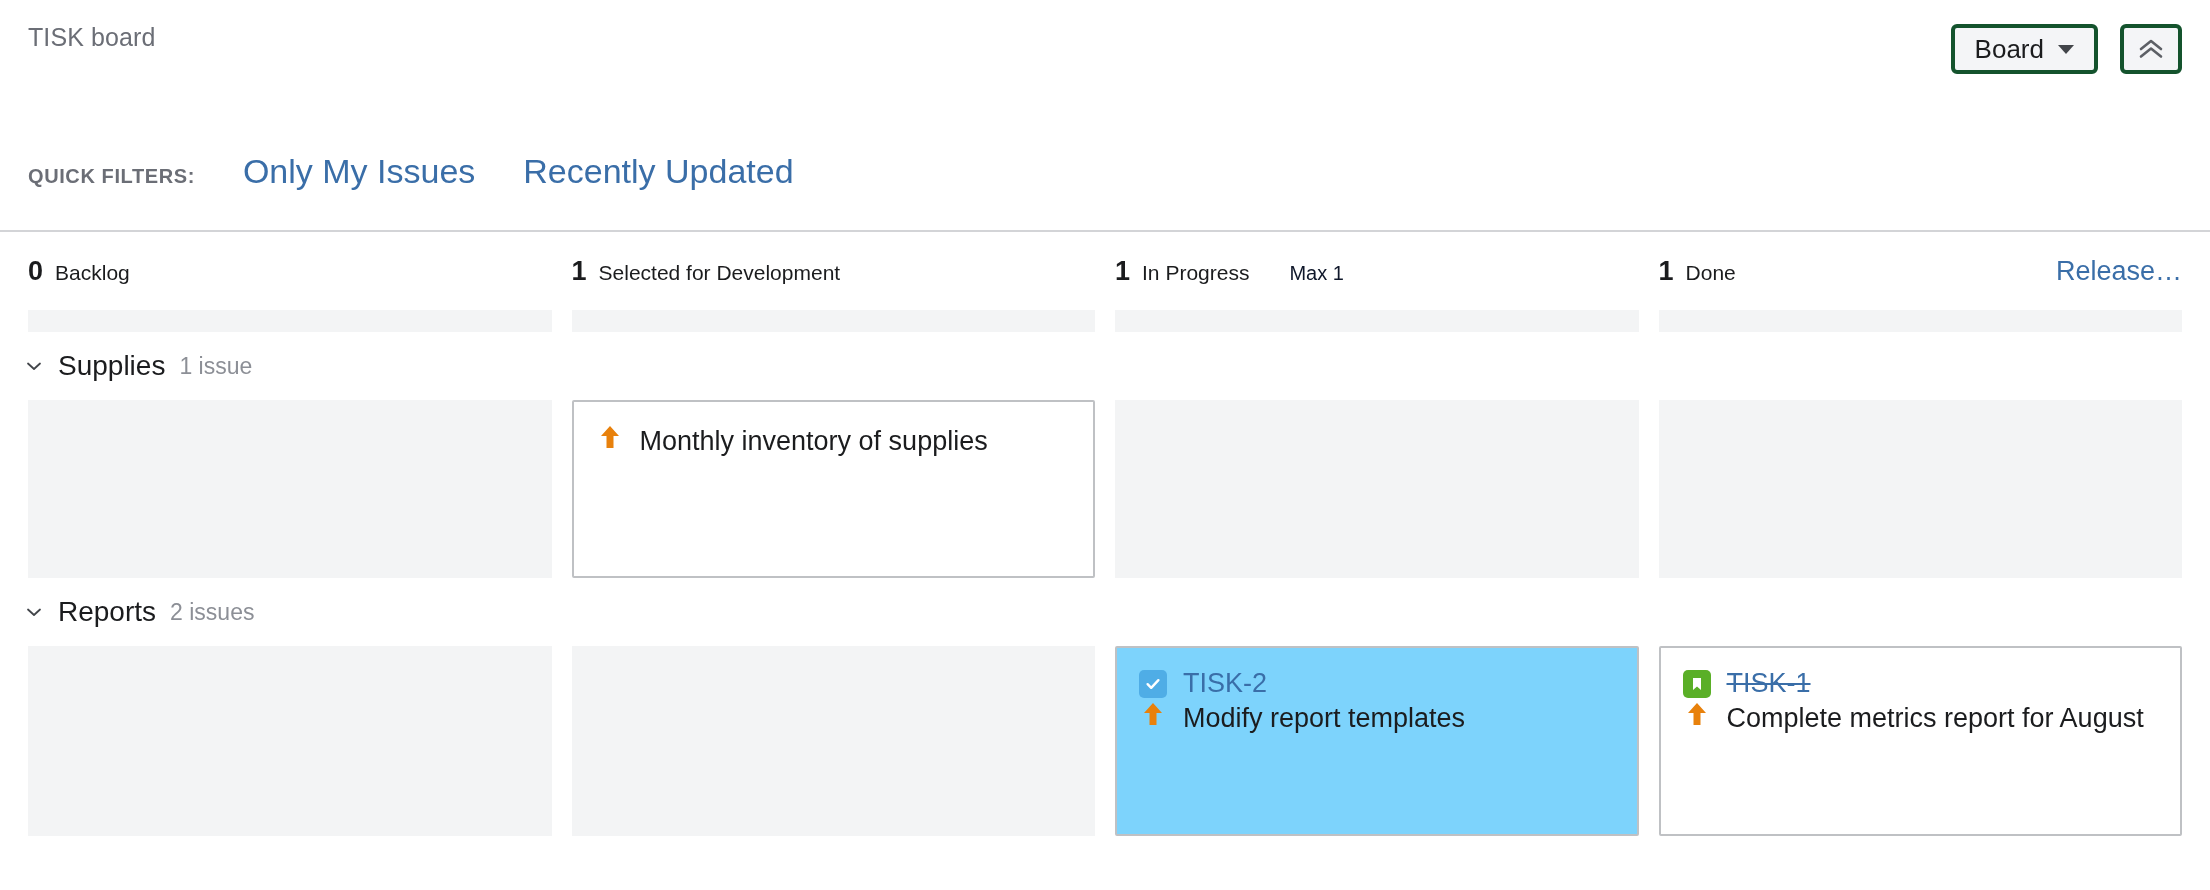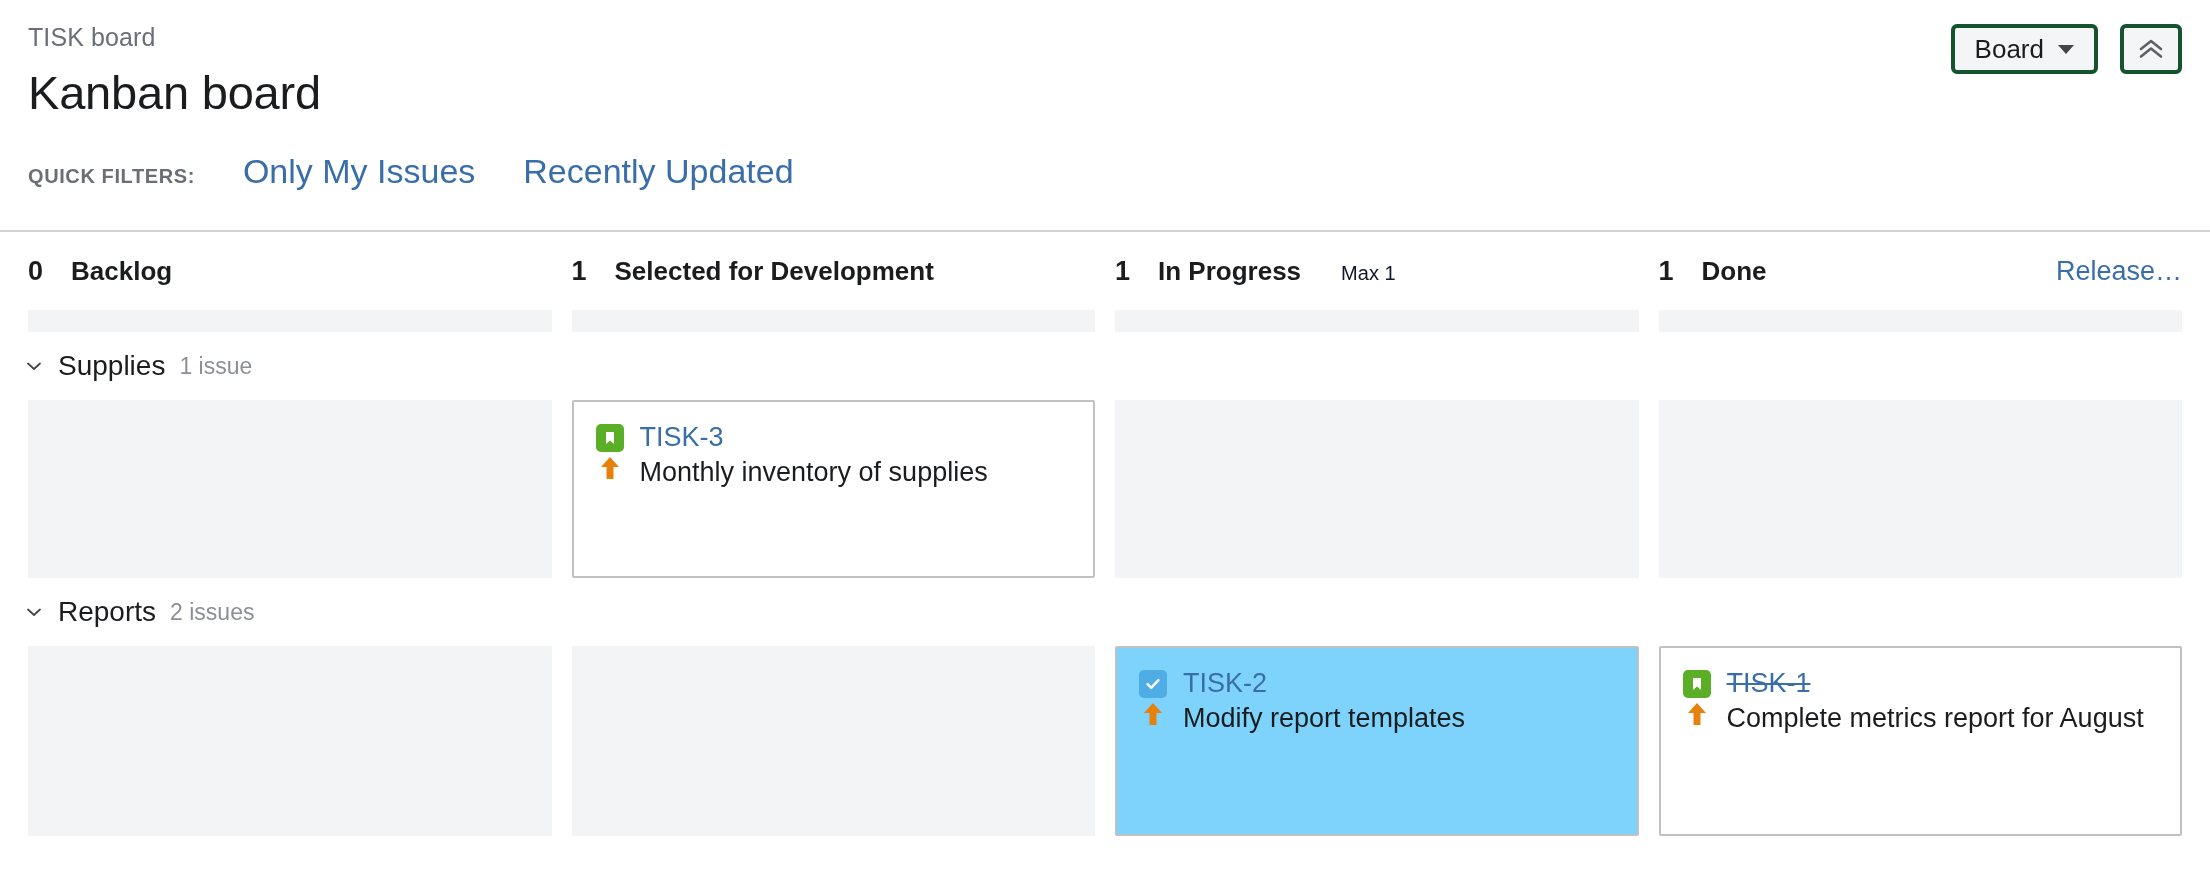--- a/index.html
+++ b/index.html
@@ -128,24 +128,23 @@
     align-items: baseline;
     gap: 12px;
     position: relative;
   }
   .col-count {
     font-size: 27px;
     font-weight: bold;
     color: #1b1c1e;
   }
   .col-name {
-    font-size: 26px;
-    color: #1b1c1e;
-    font-weight: 700;
-    margin-left: 16px;
+    font-size: 21px;
+    color: #1b1c1e;
+    font-weight: 400;
   }
   .col-max {
     font-size: 20px;
     color: #0f172a;
     margin-left: 28px;
   }
   .col-release {
     position: absolute;
     right: 0;
     top: 0;
@@ -258,21 +257,20 @@
   .supplies-row { height: 178px; margin-top: 0; }
   .reports-row  { height: 190px; }
 </style>
 </head>
 <body>
 
 <div class="page">
 
   <div class="header">
     <div class="breadcrumb">TISK board</div>
-    <h1 class="board-title">Kanban board</h1>
 
     <div class="header-actions">
       <div class="btn btn-board">
         <span>Board</span>
         <span class="caret-down"></span>
       </div>
       <div class="btn btn-collapse">
         <svg class="chev-up-double" viewBox="0 0 26 22">
           <path d="M3 11 L13 3 L23 11" fill="none" stroke="#5d6066" stroke-width="2.6" stroke-linecap="round" stroke-linejoin="round"></path>
           <path d="M3 18.5 L13 10.5 L23 18.5" fill="none" stroke="#5d6066" stroke-width="2.6" stroke-linecap="round" stroke-linejoin="round"></path>
@@ -325,28 +323,20 @@
       </svg>
       <span class="swim-name">Supplies</span>
       <span class="swim-count">1 issue</span>
     </div>
 
     <div class="lane-row supplies-row">
       <div class="lane-cell"></div>
 
       <div class="lane-cell has-card">
         <div class="card">
-          <div class="card-line card-key-row">
-            <span class="icon-box icon-story">
-              <svg width="18" height="18" viewBox="0 0 18 18">
-                <path d="M5 3 h8 v12 l-4 -3.6 l-4 3.6 z" fill="#ffffff"></path>
-              </svg>
-            </span>
-            <span class="card-key">TISK-3</span>
-          </div>
           <div class="card-line">
             <span class="prio-slot">
               <svg width="22" height="26" viewBox="0 0 22 26">
                 <path d="M11 2 L20 12 H14.5 V24 H7.5 V12 H2 Z" fill="#e8810c"></path>
               </svg>
             </span>
             <span class="card-summary">Monthly inventory of supplies</span>
           </div>
         </div>
       </div>

